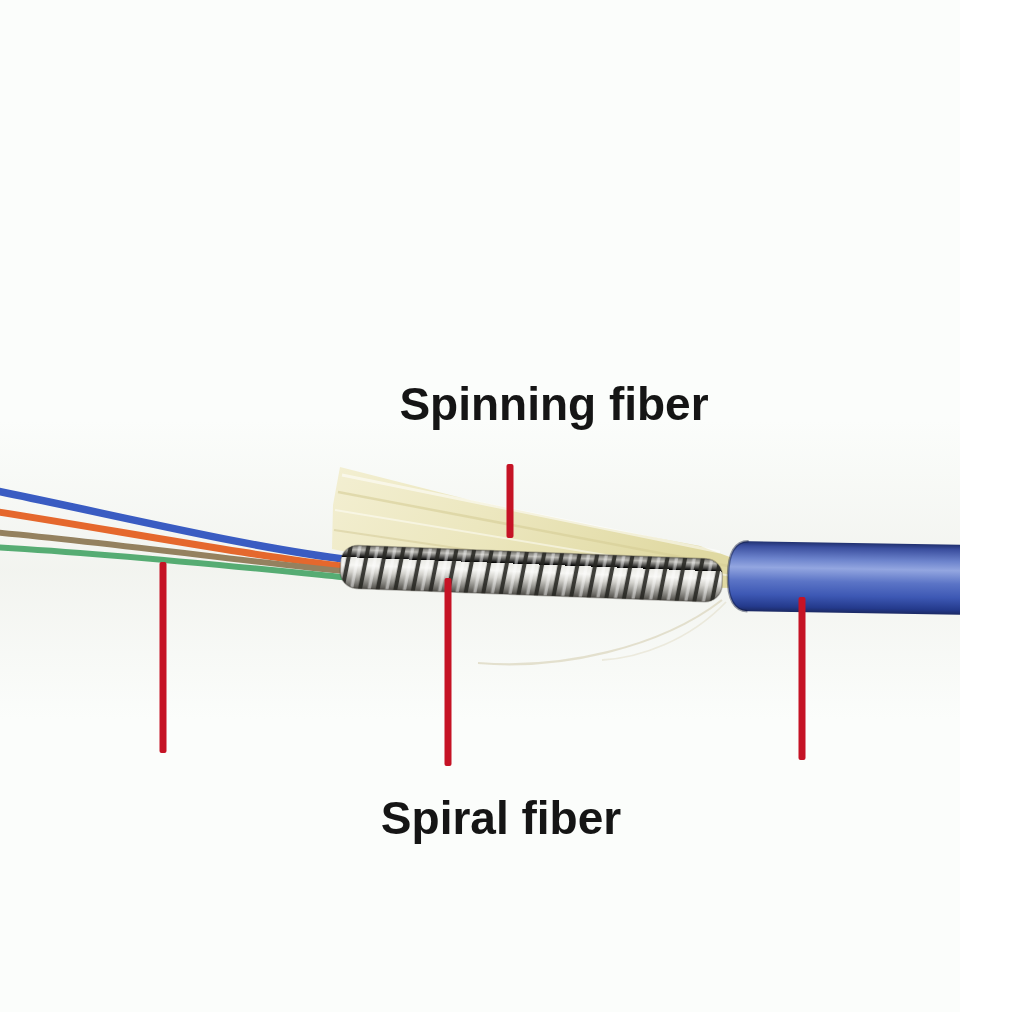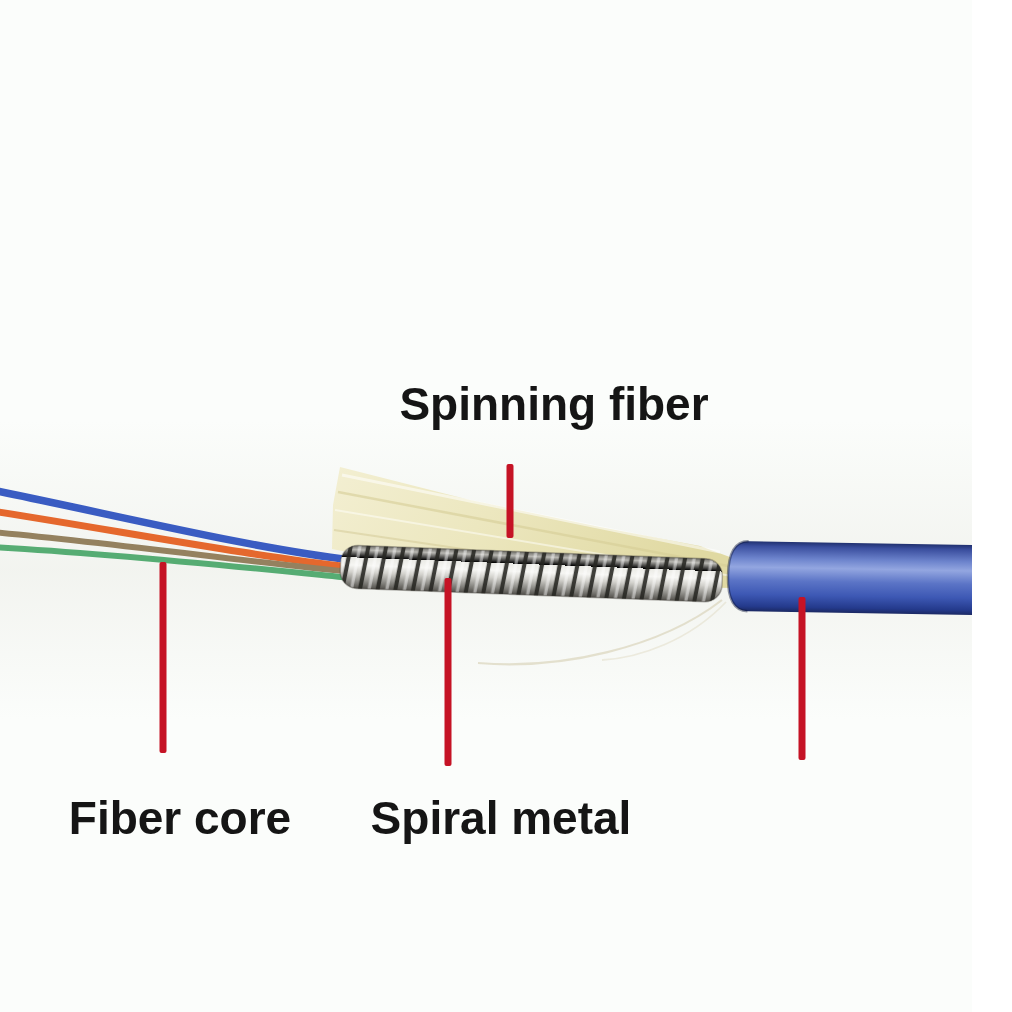--- a/index.html
+++ b/index.html
@@ -2,21 +2,20 @@
 <html><head>
 <meta charset="utf-8">
 <style>
   html,body{margin:0;padding:0;}
   .stage{
     position:relative;
     width:960px;height:1012px;
     background:#fbfdfb;
     overflow:hidden;
     font-family:"Liberation Sans", sans-serif;
-    padding-left:12px;
   }
   .diagram-label{
     position:absolute;
     transform:translateX(-50%);
     font-weight:700;
     font-size:46px;
     line-height:1;
     color:#151515;
     white-space:nowrap;
     letter-spacing:0px;
@@ -105,18 +104,17 @@
     <g>
       <rect x="506.5" y="464" width="7" height="74" rx="2" fill="#c51325"></rect>
       <rect x="159.5" y="562" width="7" height="191" rx="2" fill="#c51325"></rect>
       <rect x="444.5" y="578" width="7" height="188" rx="2" fill="#c51325"></rect>
       <rect x="798.5" y="597" width="7" height="163" rx="2" fill="#c51325"></rect>
     </g>
   </svg>
 
   <div class="diagram-label" style="left:554px; top:381px;">Spinning fiber</div>
 
-  <div class="diagram-label" style="left:180px; top:795px;">Fiber core</div>
 
-  <div class="diagram-label" style="left:501px; top:795px;">Spiral metal</div>
+  <div class="diagram-label" style="left:501px; top:795px;">Spiral fiber</div>
 
 
 </div>
 
 </body></html>

